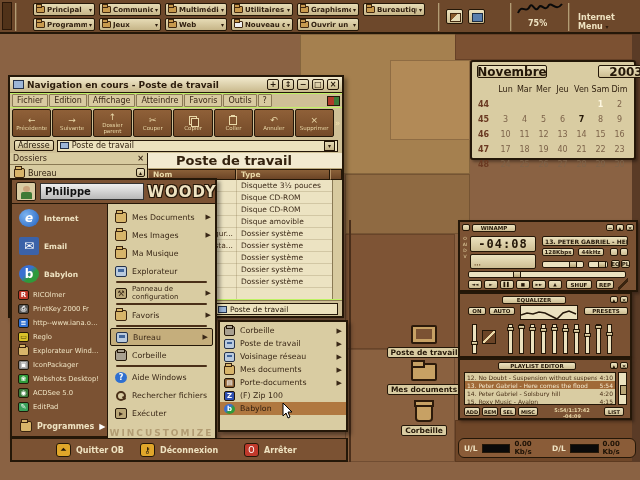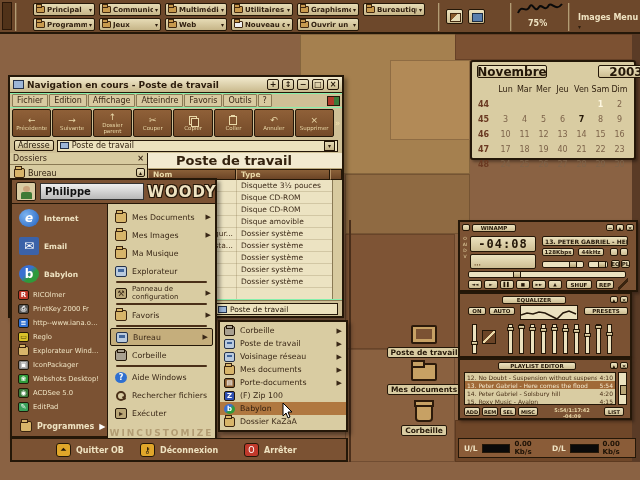--- a/index.html
+++ b/index.html
@@ -28,21 +28,21 @@
 #calendar{left:470px;top:60px;width:166px;height:100px;background:#d9cca2;border:2px solid #241708;border-radius:3px;z-index:6;box-shadow:2px 2px 3px rgba(0,0,0,.35)}
 .cal-btn{height:13px;font-size:12px;font-weight:bold;display:flex;align-items:center;justify-content:center}
 .cal-grid{left:4px;top:20px;width:156px}
 .cal-row{display:flex;height:15px;align-items:center}
 .cal-cell{width:19px;text-align:center;font-size:8px;color:#7d634a}
 .cal-wk{width:20px;text-align:left;padding-left:2px;font-size:8px;font-weight:bold;color:#6b3a22}
 .cal-head .cal-cell{font-weight:normal;color:#2c1c0c}
 .cal-cell.hl{color:#fdf6e0;font-weight:bold}
 .cal-cell.bd{color:#241708;font-weight:bold}
 
-#explorer{left:8px;top:75px;width:336px;height:243px;background:#86efac;border:2px solid #241708;z-index:10;box-shadow:3px 3px 4px rgba(0,0,0,.35)}
+#explorer{left:8px;top:75px;width:336px;height:243px;background:#bef264;border:2px solid #241708;z-index:10;box-shadow:3px 3px 4px rgba(0,0,0,.35)}
 .ex-title{left:0;top:0;right:0;height:16px;background:linear-gradient(#f2eace,#c9b98c);border-bottom:1px solid #241708;display:flex;align-items:center;padding:0 3px;gap:3px}
 .ex-title .t{font-size:9px;font-weight:bold;color:#2c1c0c;flex:1}
 .winbtn{width:12px;height:11px;font-size:8px;font-weight:bold;display:flex;align-items:center;justify-content:center;line-height:1}
 .ex-ico{width:11px;height:9px;background:#9db6d8;border:1px solid #24314a}
 .ex-menu{left:0;top:17px;right:0;height:13px;display:flex;align-items:center;gap:1px;padding:0 2px;background:#cfc096}
 .ex-mi{font-size:8px;padding:1px 4px;background:#d8caa0;border:1px solid #8a7a55;border-radius:1px;color:#3a2817}
 .ex-flag{margin-left:auto;width:13px;height:10px;background:linear-gradient(90deg,#b03a2a 50%,#3a7a3a 50%);border:1px solid #241708}
 .ex-toolbar{left:0;top:31px;right:0;height:30px;background:#cfc096;display:flex;gap:1px;padding:1px 2px}
 .ex-btn{width:40px;height:28px;background:linear-gradient(#8f6038,#744a28);border:1px solid #241708;border-radius:2px;display:flex;flex-direction:column;align-items:center;justify-content:center;color:#ead9a8}
 .ex-btn .ic{font-size:9px;line-height:9px;height:10px}
@@ -172,21 +172,21 @@
 .pls-list{left:4px;top:12px;width:152px;height:33px;background:#d9cca2;border:1px solid #241708;overflow:hidden}
 .pls-row{height:8px;display:flex;align-items:center;font-size:6px;color:#4a3018;padding:0 2px}
 .pls-row .t{flex:1;overflow:hidden;white-space:nowrap}
 .pls-row .d{margin-left:3px}
 .pls-row.sel{background:#a06a38;color:#f3e8cc}
 .pls-sb{left:158px;top:12px;width:9px;height:33px;background:#ece2bf;border:1px solid #241708}
 .pls-sb::before{content:"";position:absolute;left:1px;top:12px;width:5px;height:8px;background:#b9a677;border:1px solid #241708}
 .pls-b{height:9px;font-size:5px}
 .pls-status{left:84px;top:47px;width:56px;font-size:5px;font-weight:bold;color:#ead9a8;text-align:center;line-height:6px}
 
-#netmon{left:458px;top:438px;width:178px;height:20px;background:#8a5c38;border:1px solid #241708;border-radius:0;z-index:8;display:flex;align-items:center;gap:4px;padding:0 5px}
+#netmon{left:458px;top:438px;width:178px;height:20px;background:#8a5c38;border:1px solid #241708;border-radius:6px;z-index:8;display:flex;align-items:center;gap:4px;padding:0 5px}
 .nm-l{font-size:7.5px;font-weight:bold;color:#f0e4c4}
 .nm-bar{width:38px;height:9px;background:#0a0a0a;border:1px solid #241708}
 .nm-v{font-size:7px;font-weight:bold;color:#1c1105}
 
 .di{z-index:4;display:flex;flex-direction:column;align-items:center;gap:3px}
 .di-lbl{background:#d9cca2;border:1px solid #241708;font-size:7.5px;font-weight:bold;color:#241708;padding:0 3px;border-radius:2px;white-space:nowrap}
 .di-pc{width:26px;height:19px;background:#c7a164;border:2px solid #2c1a0a;border-radius:2px;position:relative}
 .di-pc::before{content:"";position:absolute;left:3px;top:2px;right:3px;bottom:3px;background:#7b5233}
 .di-fold{width:26px;height:18px;background:#c7a164;border:2px solid #2c1a0a;border-radius:2px;position:relative}
 .di-fold::before{content:"";position:absolute;left:-2px;top:-5px;width:10px;height:4px;background:#c7a164;border:2px solid #2c1a0a}
@@ -279,21 +279,21 @@
     </div>
   <div class="a groove" style="left:438px"></div>
   <div class="tb-ic pl a brush" style="left:446px;top:9px"></div>
   <div class="tb-ic pl a pict" style="left:468px;top:9px"></div>
   <div class="a groove" style="left:510px"></div>
   <svg class="a" style="left:516px;top:1px" width="48" height="16" viewBox="0 0 48 16">
       <path d="M2 12 C6 2 10 14 14 5 C17 1 19 13 23 6 C26 2 29 12 33 4 C36 1 40 11 46 3" stroke="#0a0a0a" stroke-width="2" fill="none"></path>
     </svg>
   <div class="a tb-txt" style="left:528px;top:19px">75%</div>
   <div class="a groove" style="left:568px"></div>
-  <div class="a tb-txt" style="left:578px;top:13px"><span>Images Menu</span> <span class="dd"></span></div>
+  <div class="a tb-txt" style="left:578px;top:13px"><span>Internet Menu</span> <span class="dd"></span></div>
 </div>
 
 <div id="calendar" class="a">
   <div class="cal-btn pl a" style="left:5px;top:3px;width:70px">
       <span>Novembre</span>
     </div>
   <div class="cal-btn pl a" style="left:126px;top:3px;width:56px">
       <span>2003</span>
     </div>
   <div class="cal-grid a">
@@ -809,24 +809,20 @@
       <span class="arr">▶</span>
     </div>
   <div class="sub-item">
       <span class="ic ic11 sq" style="background:#2f4fb0">Z</span>
       <span>(F) Zip 100</span>
     </div>
   <div class="sub-item sel">
       <span class="ic ic11 bab"></span>
       <span>Babylon</span>
     </div>
-  <div class="sub-item">
-      <span class="ic ic11 folder"></span>
-      <span>Dossier KaZaA</span>
-    </div>
 </div>
 
 <svg id="cursor" class="a" width="12" height="18" viewBox="0 0 12 18">
     <polygon points="1,1 1,14 4,11 6,16 8,15 6,10 10,10" fill="#fff" stroke="#000" stroke-width="1"></polygon>
   </svg>
 
 <div id="taskbar" class="grain">
   <div class="tk-start">
       <span>WOODY</span>
     </div>

